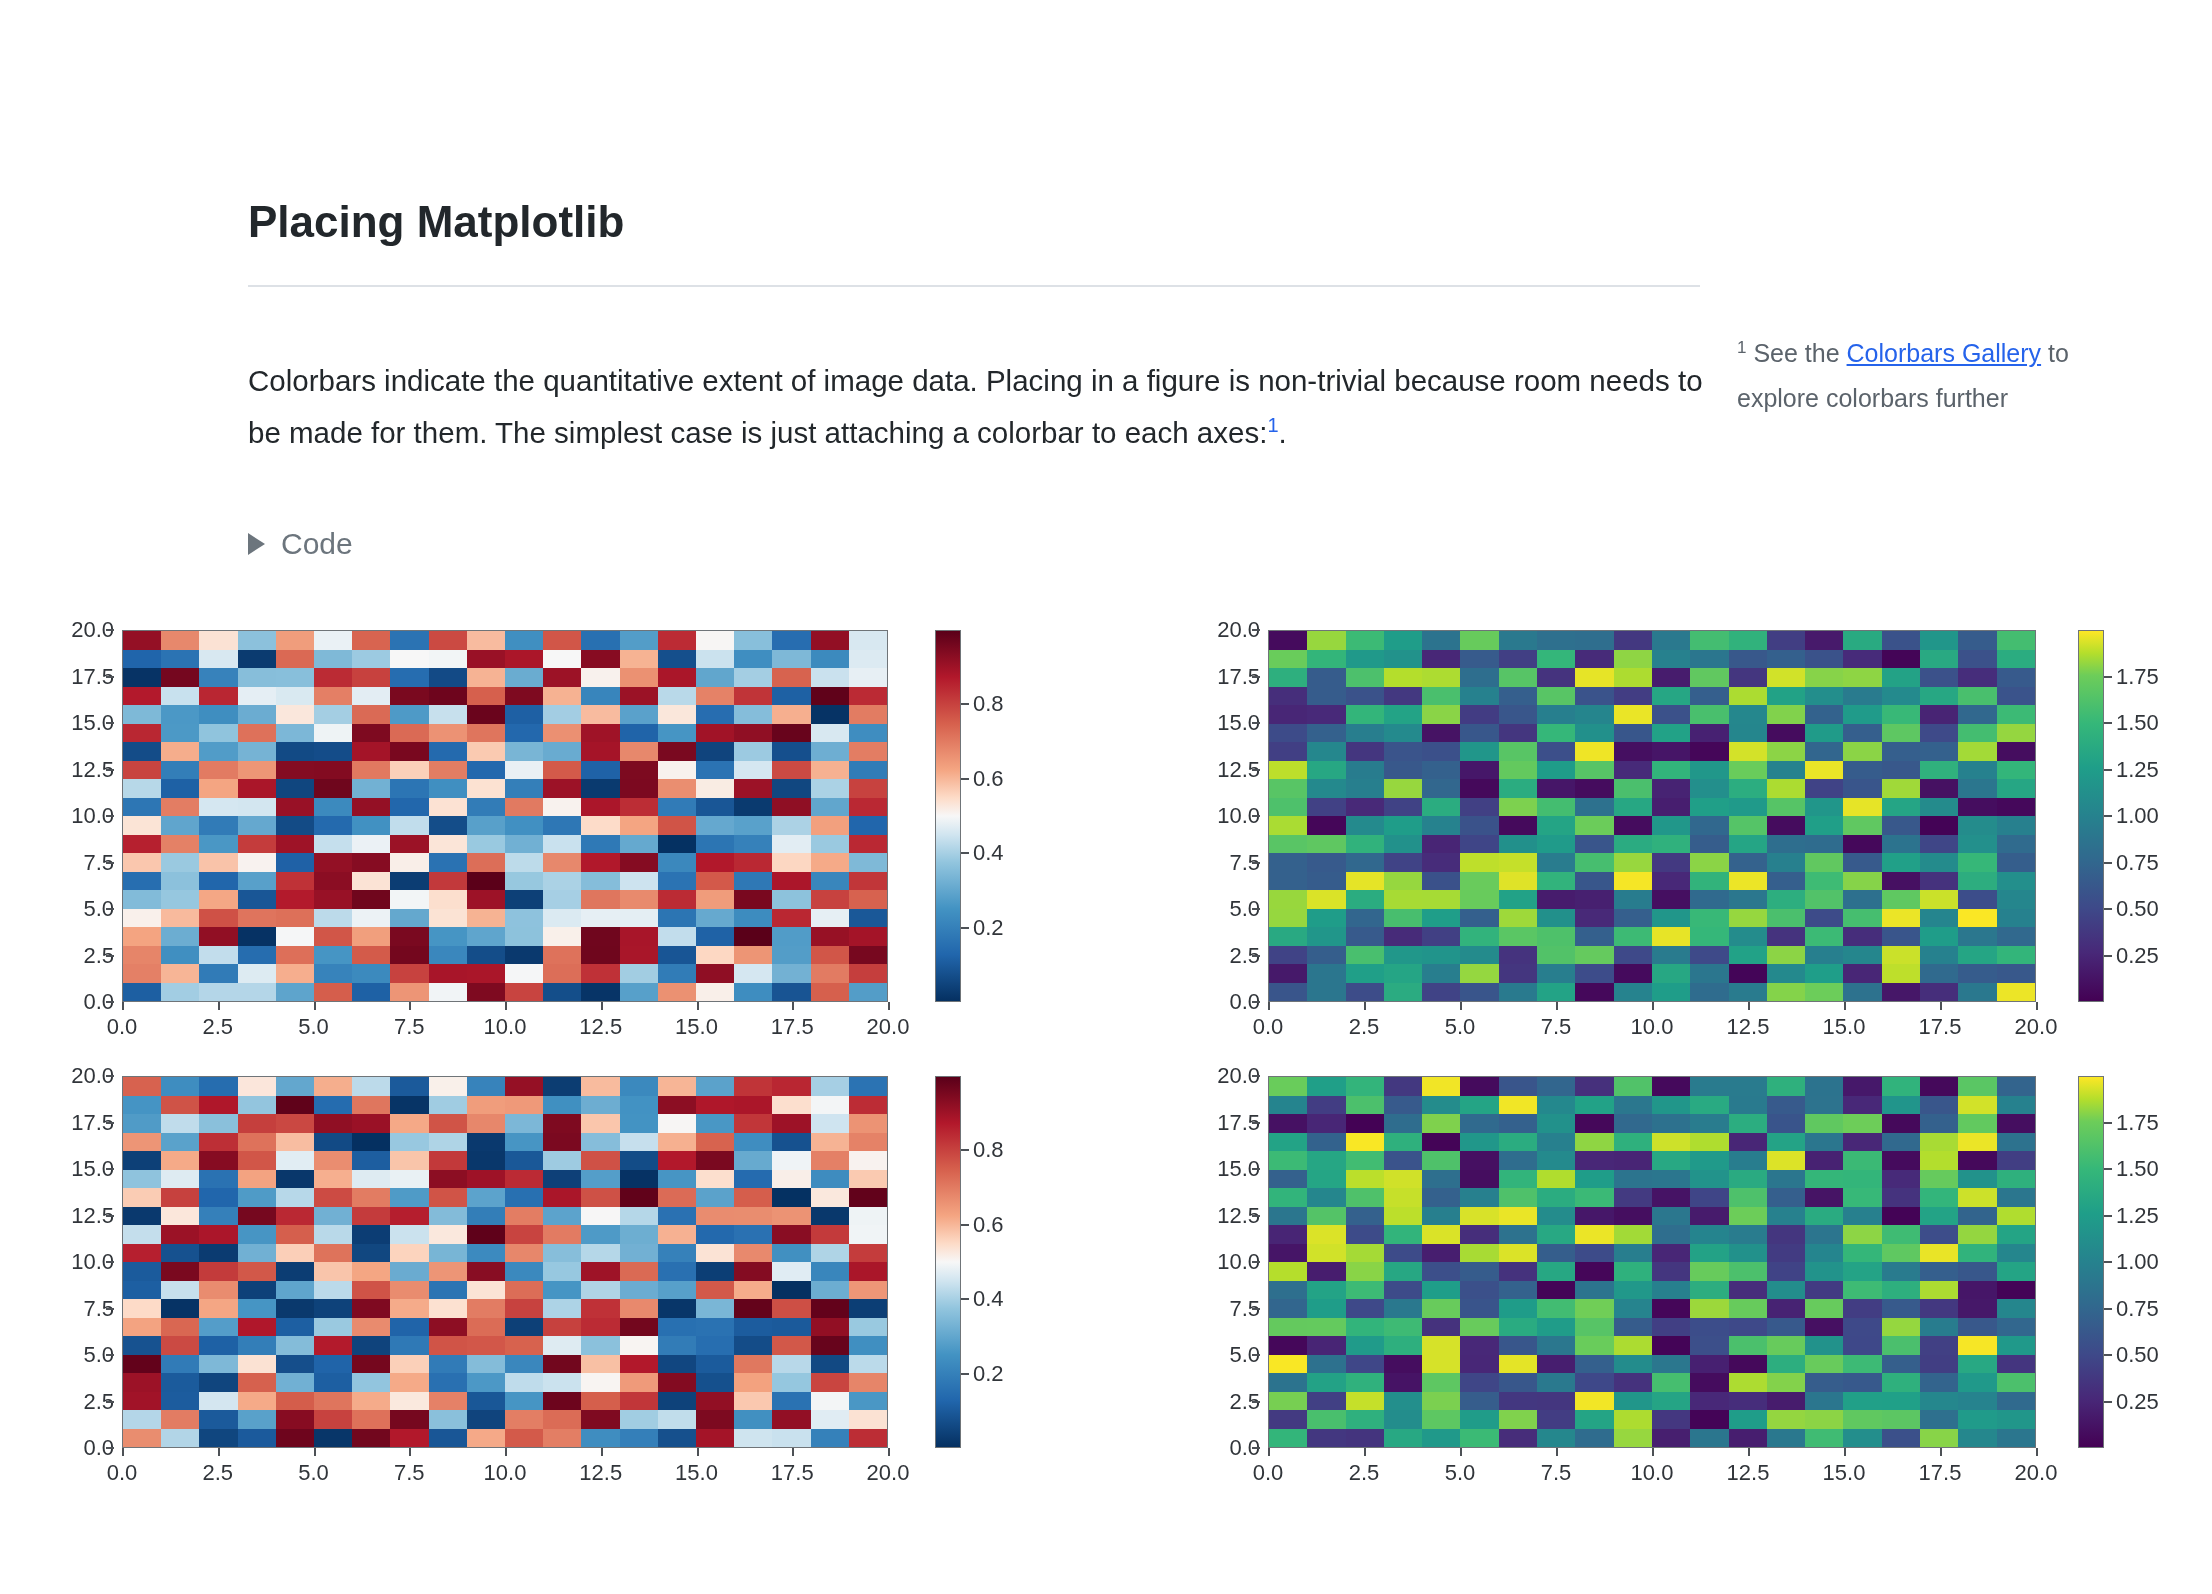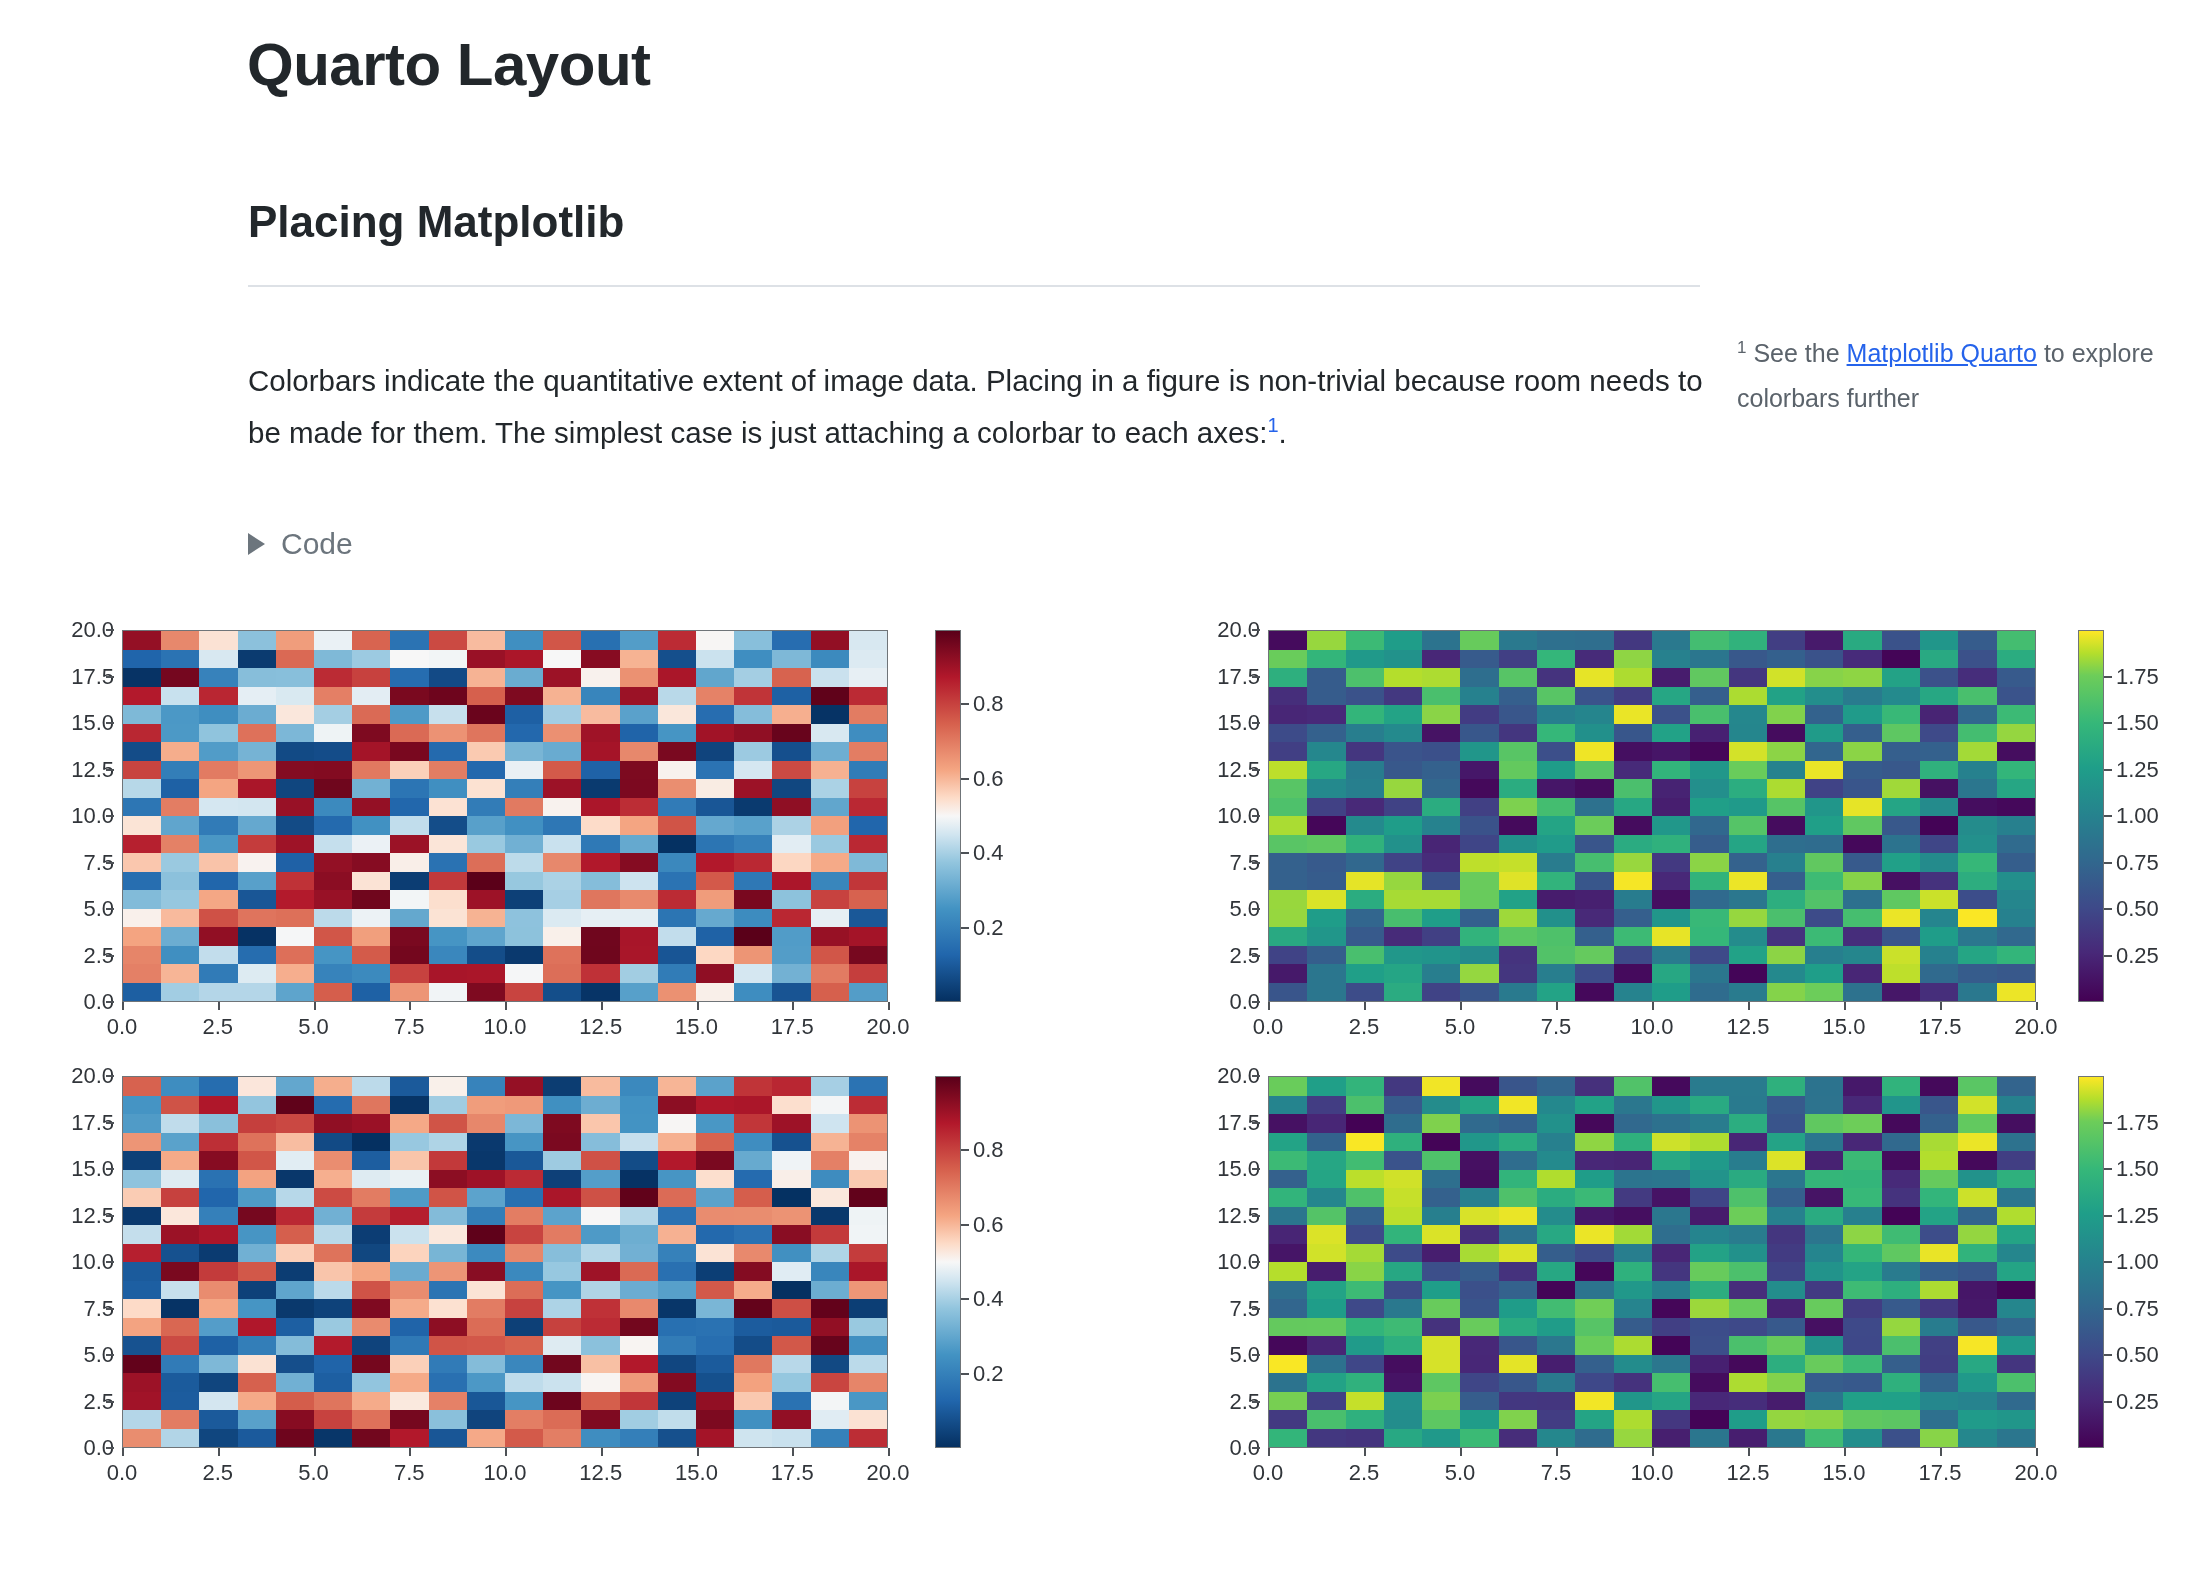--- a/index.html
+++ b/index.html
@@ -181,28 +181,27 @@
     height: 2px;
     background: #4d5156;
     transform: translateY(-50%);
   }
 </style>
 </head>
 <body>
 
 <div class="page">
 
-  <h1 class="doc-title">Quarto Layout</h1>
 
   <h2 class="section-title">Placing Matplotlib</h2>
   <div class="section-rule"></div>
 
   <p class="body-copy"><span>Colorbars indicate the quantitative extent of image data. Placing in a figure is non-trivial because room needs to be made for them. The simplest case is just attaching a colorbar to each axes:</span><a class="fn-ref" href="#">1</a><span>.</span></p>
 
-  <div class="margin-note"><sup>1</sup> <span>See the </span><a href="#">Matplotlib Quarto</a><span> to explore colorbars further</span></div>
+  <div class="margin-note"><sup>1</sup> <span>See the </span><a href="#">Colorbars Gallery</a><span> to explore colorbars further</span></div>
 
   <div class="code-toggle">
     <span class="tri"></span>
     <span class="code-label">Code</span>
   </div>
 
   <div class="fig-grid" id="fig-grid">
       <div class="panel" style="left: 0px; top: 0px;">
         <div class="heat" style="left: 122px; top: 30px; width: 766px; height: 372px; grid-template-columns: repeat(20, 1fr); grid-template-rows: repeat(20, 1fr);">
           <i style="background: rgb(148, 16, 37);"></i>

